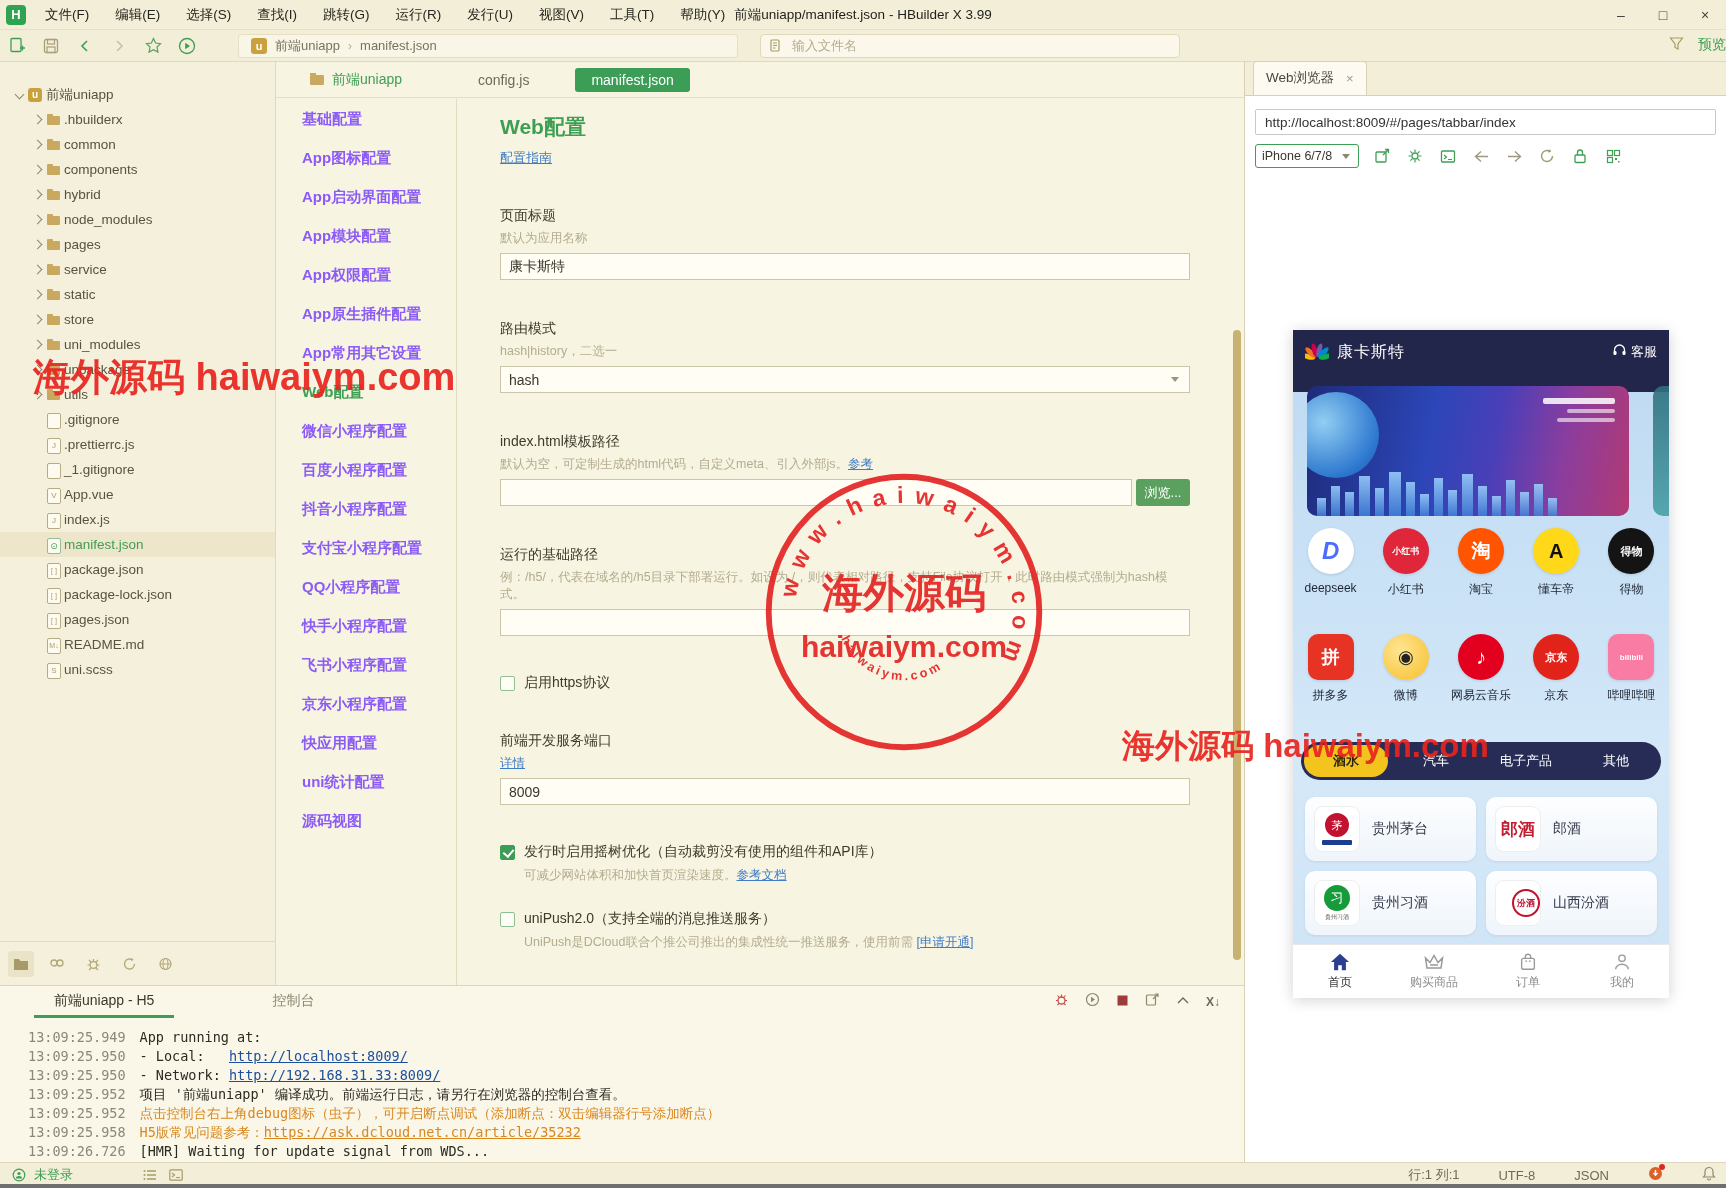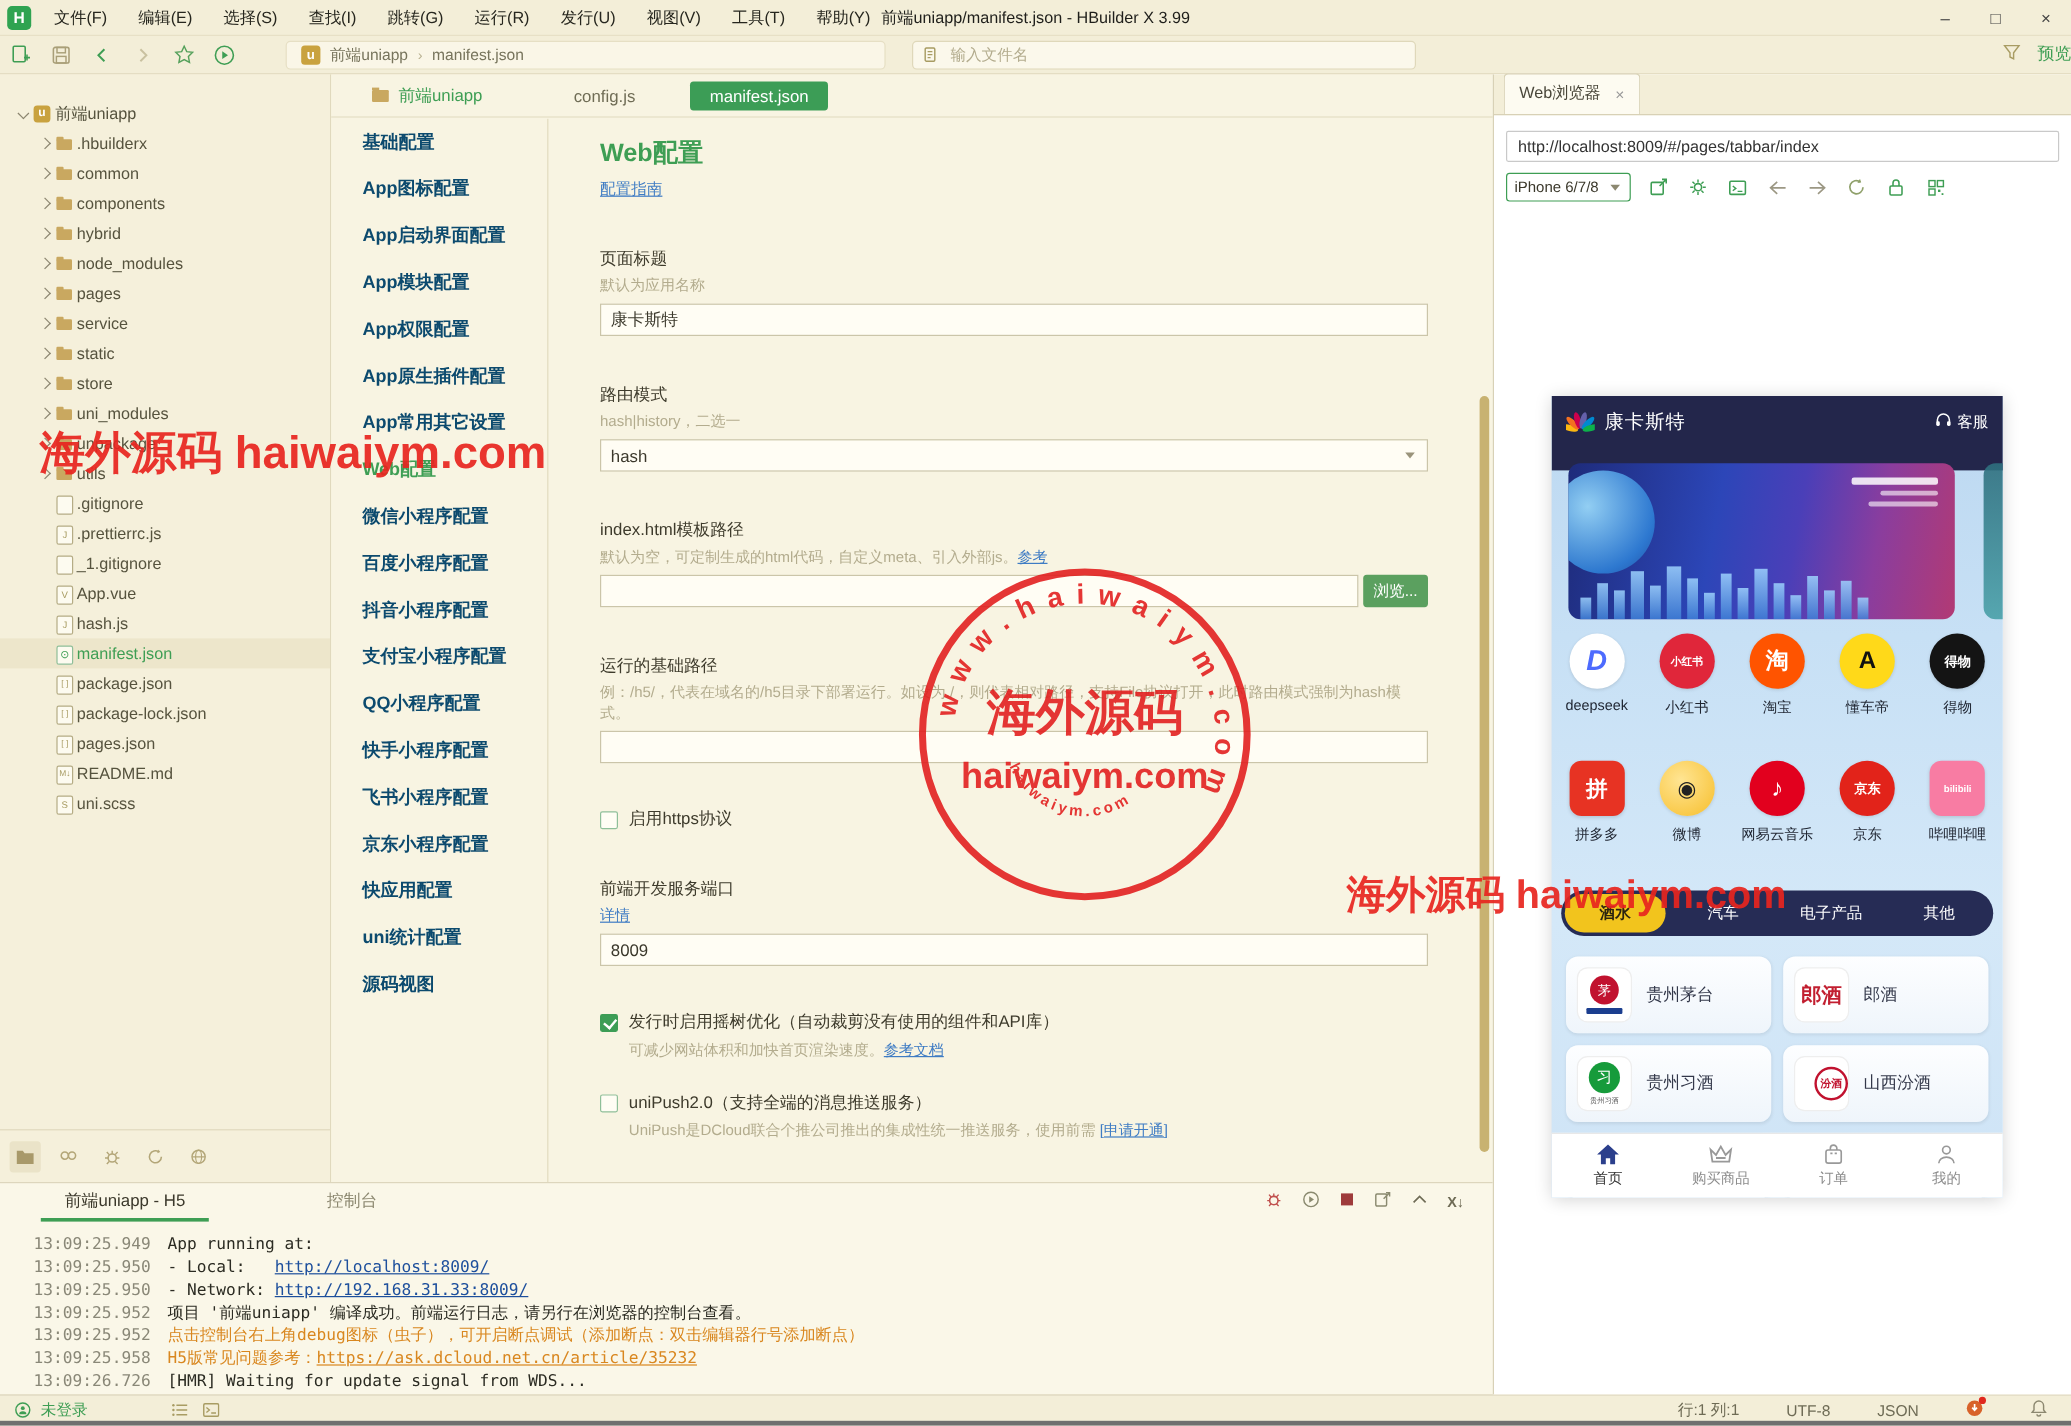--- a/index.html
+++ b/index.html
@@ -73,21 +73,21 @@
   .sfico.active{background:#EAE3C8;}
   
   .editor{position:absolute;left:276px;top:62px;width:968px;height:923px;background:#F8F4E2;}
   .etabs{height:36px;display:flex;align-items:center;border-bottom:1px solid #E5DEC4;padding-left:34px;}
   .etab-proj{display:flex;align-items:center;gap:8px;color:#3E9E54;font-size:14px;margin-right:76px;}
   .minifolder{width:14px;height:10px;background:#C9A860;border-radius:1px;position:relative;}
   .minifolder::before{content:"";position:absolute;left:0;top:-2px;width:6px;height:2px;background:#C9A860;}
   .etab-plain{color:#6F6C55;font-size:14px;margin-right:46px;}
   .etab-active{background:#3C9D56;color:#fff;font-size:14px;border-radius:3px;padding:4px 16px;}
   .sec-nav{position:absolute;left:0;top:37px;width:181px;height:886px;border-right:1px solid #E2DBBF;}
-  .nav-item{height:39px;line-height:39px;padding-left:26px;font-size:15px;font-weight:600;color:#0c4a6e;cursor:default;}
+  .nav-item{height:39px;line-height:39px;padding-left:26px;font-size:15px;font-weight:600;color:#8b5cf6;cursor:default;}
   .nav-item[data-active="true"]{color:#3E9E54;}
   .form{position:absolute;left:224px;top:37px;width:690px;}
   .form-title{margin-top:14px;font-size:21px;font-weight:bold;color:#3E9E54;}
   .lnk{color:#3F7CC4;text-decoration:underline;cursor:pointer;}
   .guide{margin-top:8px;font-size:13px;}
   .fgroup{margin-top:40px;}
   .flabel{font-size:14px;color:#3E3B2C;}
   .fhint{margin-top:5px;font-size:12.5px;color:#B3AC8E;}
   .finput{margin-top:6px;height:27px;display:flex;}
   .finput input,.fselect{flex:1;height:27px;border:1px solid #CBC5A9;background:#FFFDF4;
@@ -120,21 +120,21 @@
   .log-time{color:#8a8878;margin-right:14px;}
   .log-txt{color:#2B2B22;}
   .log-line[data-warn="true"] .log-txt{color:#D9871F;}
   .log-link{color:#1D4F9C;text-decoration:underline;}
   
   .statusbar{position:absolute;left:0;top:1162px;width:100%;height:22px;background:#F3EED8;
     border-top:1px solid #DDD6BD;display:flex;align-items:flex-end;font-size:13px;color:#6E6B55;}
   .sb-left{display:flex;align-items:center;gap:8px;margin-left:12px;}
   .login-txt{color:#3E9E54;}
   .sb-icons{display:flex;gap:12px;margin-left:70px;}
-  .sb-right{position:absolute;right:20px;display:flex;align-items:center;gap:39px;}
+  .sb-right{position:absolute;right:10px;display:flex;align-items:center;gap:39px;}
   .bstrip{position:absolute;left:0;top:1184px;width:100%;height:4px;background:#6F6F6F;}
   
   .rpanel{position:absolute;left:1244px;top:62px;width:482px;height:1100px;background:#fff;
     border-left:1px solid #D8D1B6;}
   .rtabs{height:34px;background:#F3EED8;border-bottom:1px solid #D8D1B6;display:flex;align-items:flex-end;}
   .rtab{margin-left:8px;background:#FDFBF1;border:1px solid #D8D1B6;border-bottom:none;
     border-radius:4px 4px 0 0;padding:7px 12px 8px;font-size:13.5px;color:#4A473A;display:flex;gap:12px;align-items:center;}
   .rtab .x{color:#999;font-size:13px;}
   .urlrow{margin:13px 10px 0;}
   .urlrow input{width:100%;height:26px;border:1px solid #C9C9C9;border-radius:2px;font-size:13.5px;
@@ -376,21 +376,21 @@
           <span class="tlabel">_1.gitignore</span>
         </div>
         <div class="tree-row" data-lvl="1">
           <span class="chev"></span>
           <span class="ficon" data-kind="vue"></span>
           <span class="tlabel">App.vue</span>
         </div>
         <div class="tree-row" data-lvl="1">
           <span class="chev"></span>
           <span class="ficon" data-kind="js"></span>
-          <span class="tlabel">hash.js</span>
+          <span class="tlabel">index.js</span>
         </div>
         <div class="tree-row" data-sel="true" data-lvl="1">
           <span class="chev"></span>
           <span class="ficon" data-kind="gear"></span>
           <span class="tlabel">manifest.json</span>
         </div>
         <div class="tree-row" data-lvl="1">
           <span class="chev"></span>
           <span class="ficon" data-kind="brk"></span>
           <span class="tlabel">package.json</span>

